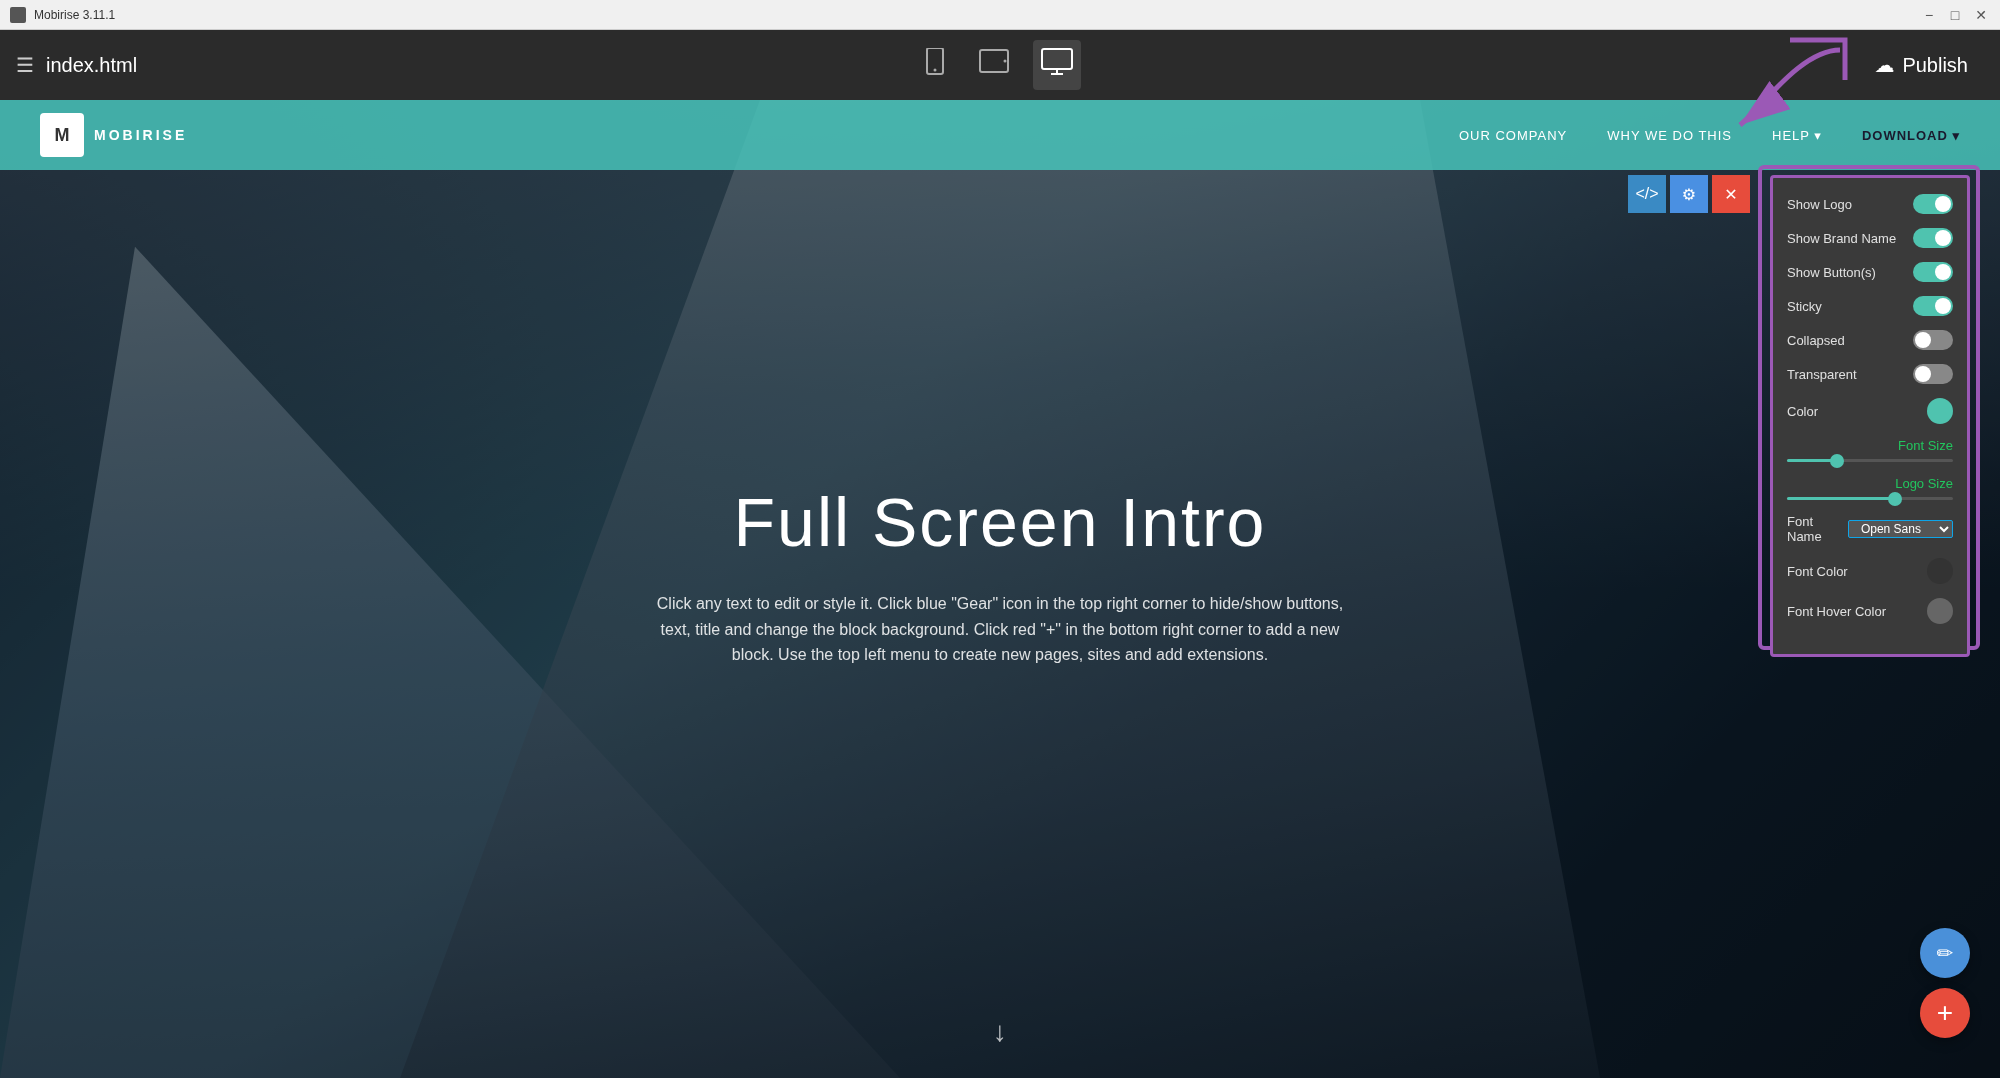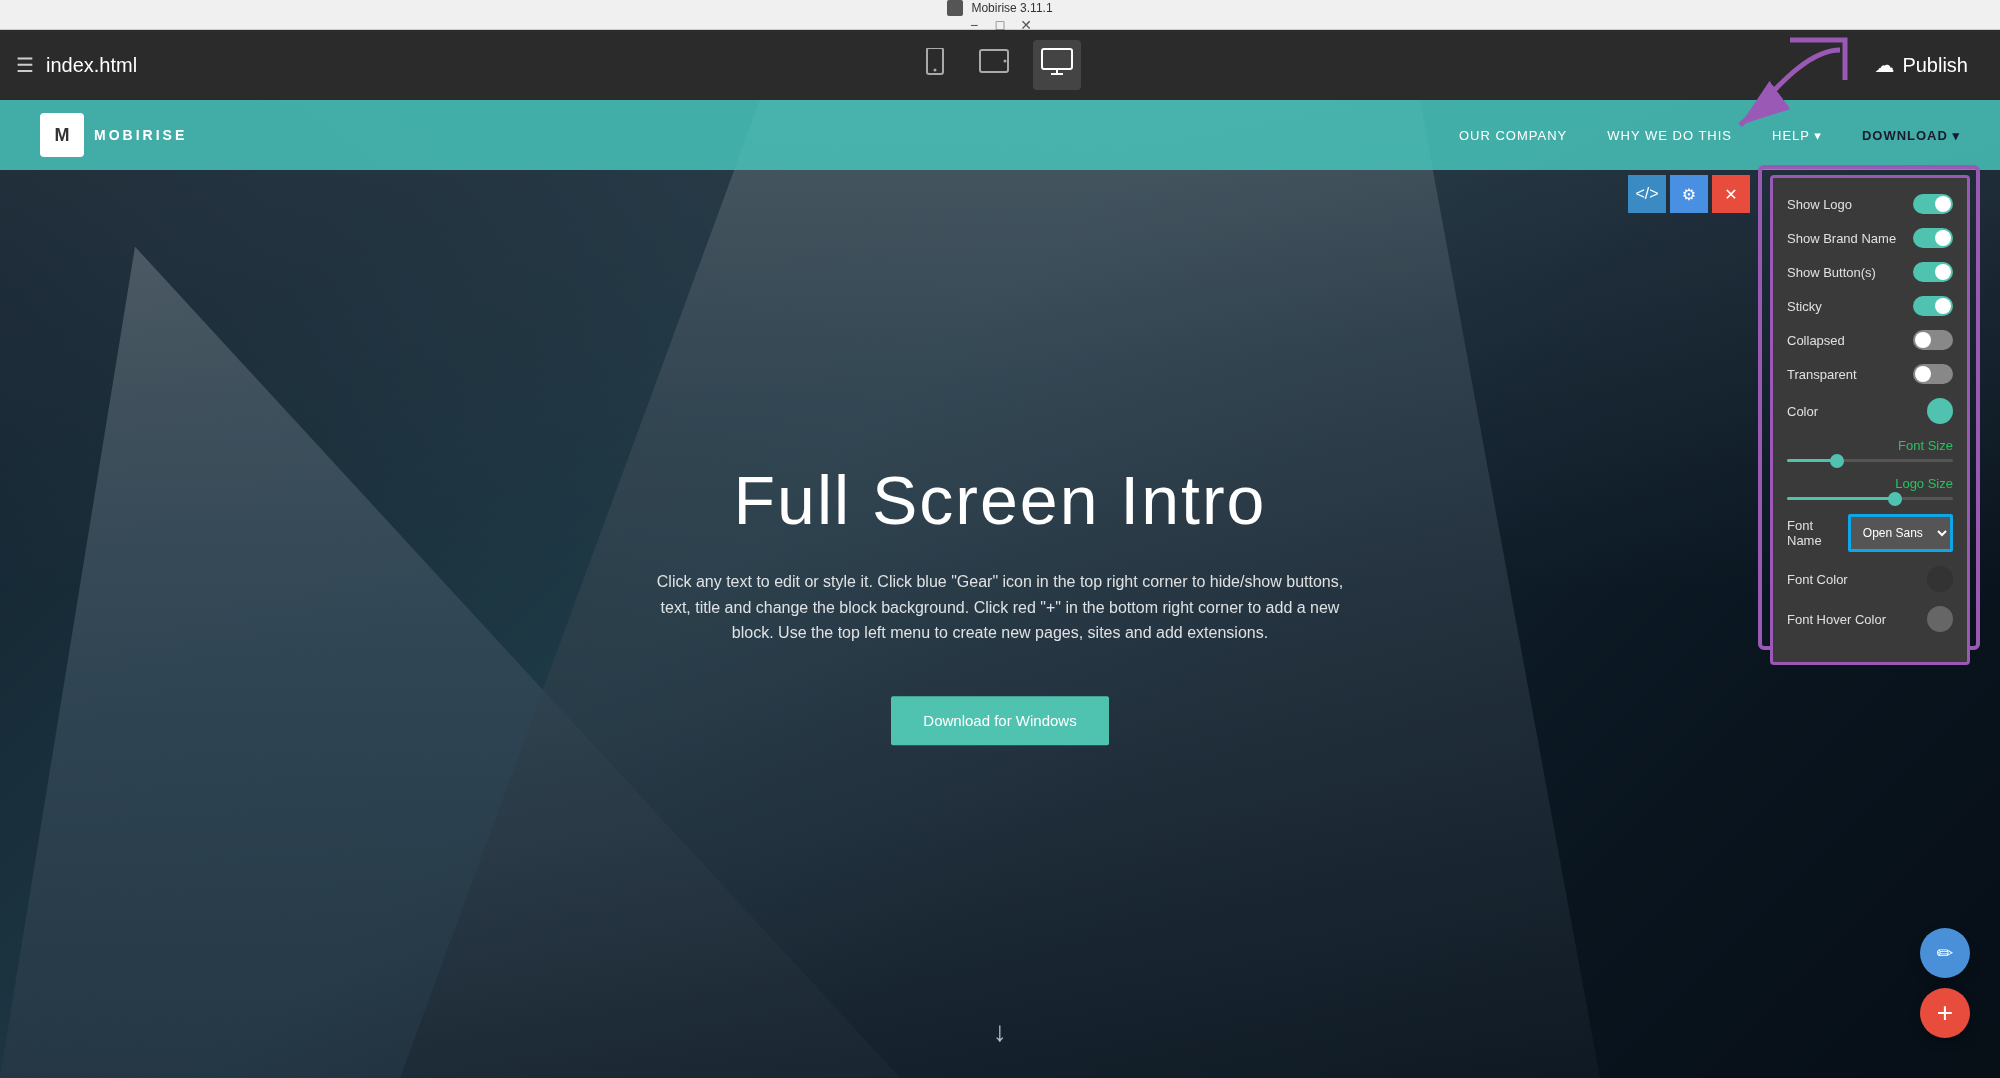--- a/index.html
+++ b/index.html
@@ -10,21 +10,20 @@
       width: 100%;
       height: 30px;
       background: #f0f0f0;
       display: flex;
       align-items: center;
       justify-content: space-between;
       padding: 0 10px;
       border-bottom: 1px solid #ccc;
       position: relative;
       z-index: 100;
-      flex-direction: column;
     }
     .title-bar-left {
       display: flex;
       align-items: center;
       gap: 8px;
     }
     .title-bar-icon {
       width: 16px;
       height: 16px;
       background: #555;
@@ -461,23 +460,23 @@
     }
 
     .font-select-container {
       display: flex;
       align-items: center;
       justify-content: space-between;
       margin-bottom: 14px;
     }
     .font-select {
       background: #555;
-      border: 3px solid #0ea5e9;
-      color: #fff;
-      padding: 8px 8px;
+      border: 1px solid #0ea5e9;
+      color: #fff;
+      padding: 0 8px;
       font-size: 12px;
       border-radius: 2px;
       cursor: pointer;
       width: 110px;
     }
 
     
     .purple-border-highlight {
       position: absolute;
       top: 65px;
@@ -582,21 +581,20 @@
         <a class="site-nav-link">WHY WE DO THIS</a>
         <a class="site-nav-link">HELP ▾</a>
         <button class="site-nav-download">DOWNLOAD ▾</button>
       </div>
     </nav>
 
     <div class="hero-content">
       <h1 class="hero-title">Full Screen Intro</h1>
       <p class="hero-subtitle">Click any text to edit or style it. Click blue "Gear" icon in the top right corner to hide/show buttons, text, title and change the block background. Click red "+" in the bottom right corner to add a new block. Use the top left menu to create new pages, sites and add extensions.</p>
       <div class="hero-buttons">
-        <button class="btn-windows">Download for Windows</button>
       </div>
     </div>
 
     <div class="scroll-down">↓</div>
 
     <div class="block-controls">
       <button class="block-ctrl-btn block-ctrl-code">&lt;/&gt;</button>
       <button class="block-ctrl-btn block-ctrl-gear">⚙</button>
       <button class="block-ctrl-btn block-ctrl-delete">✕</button>
     </div>

